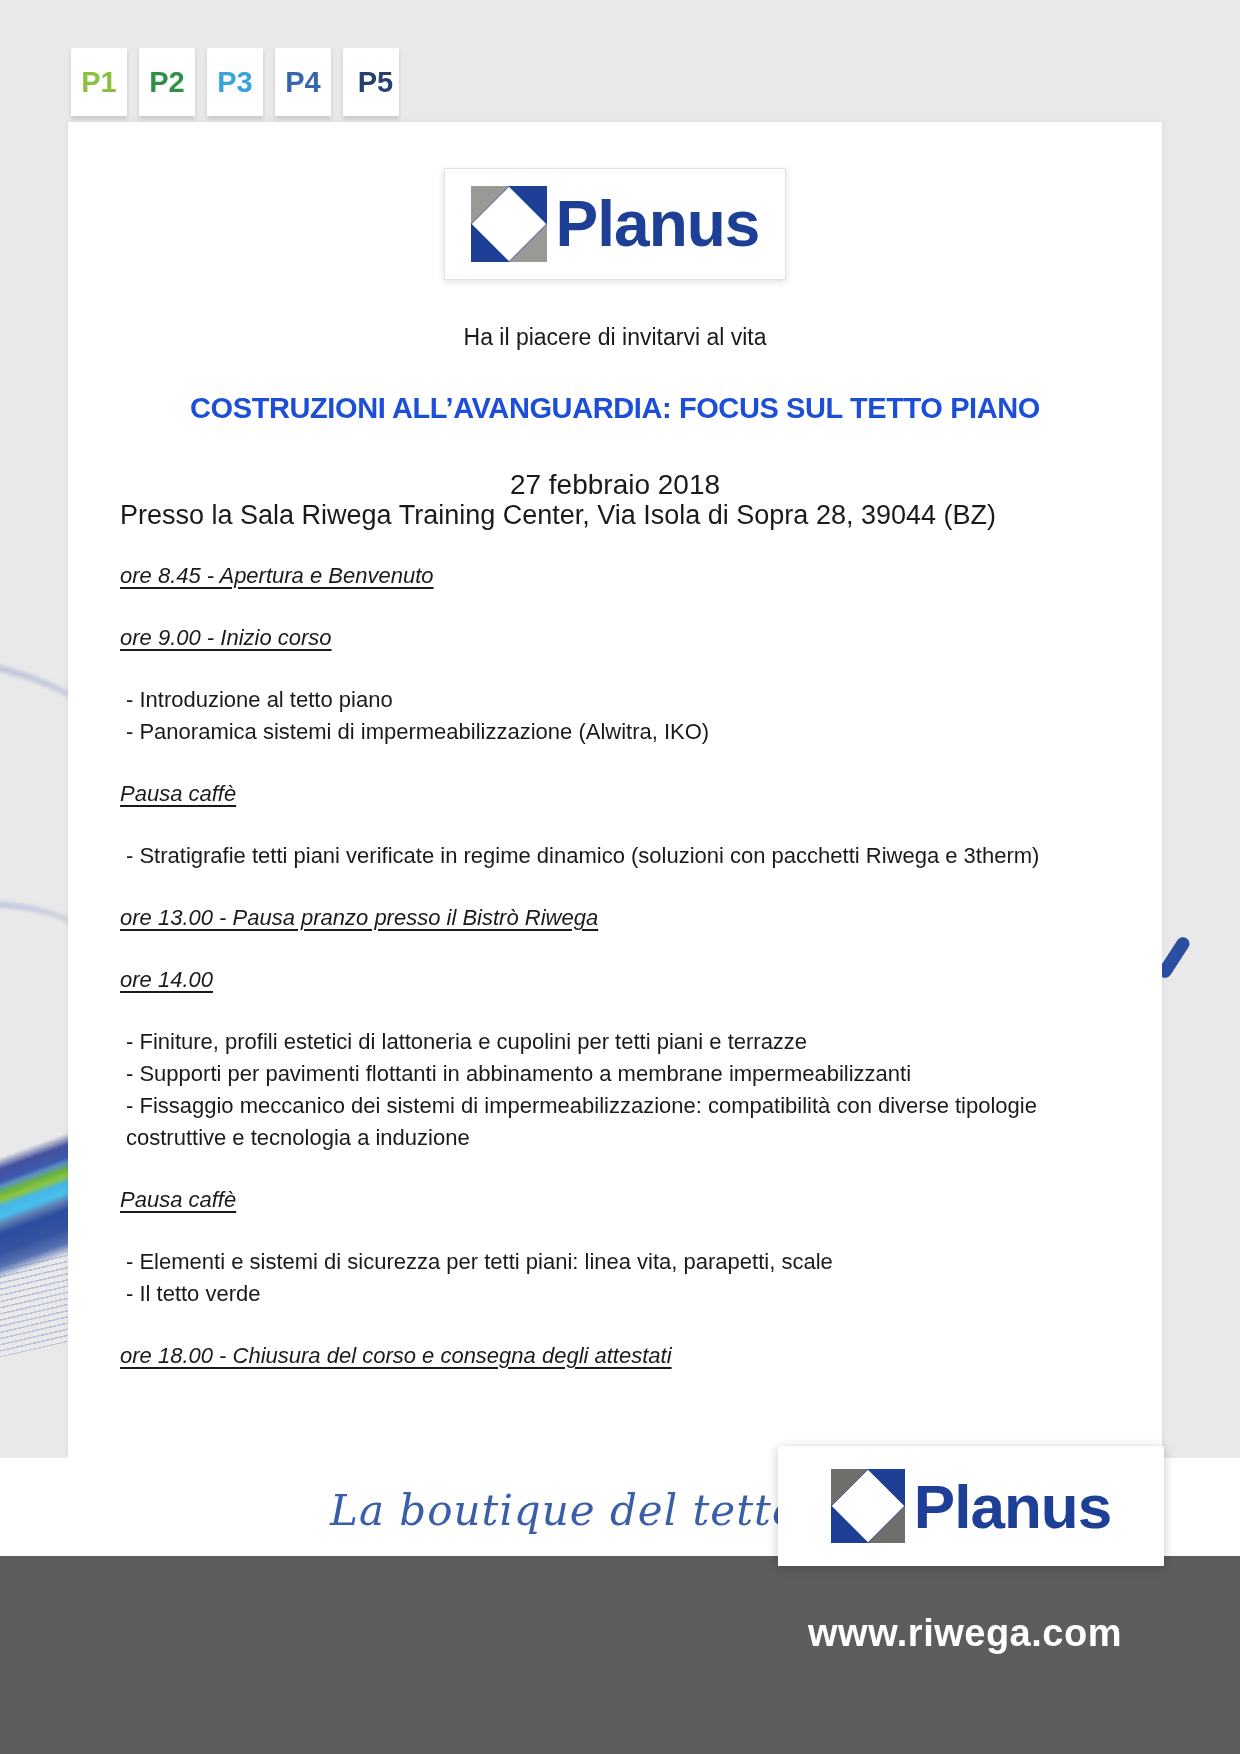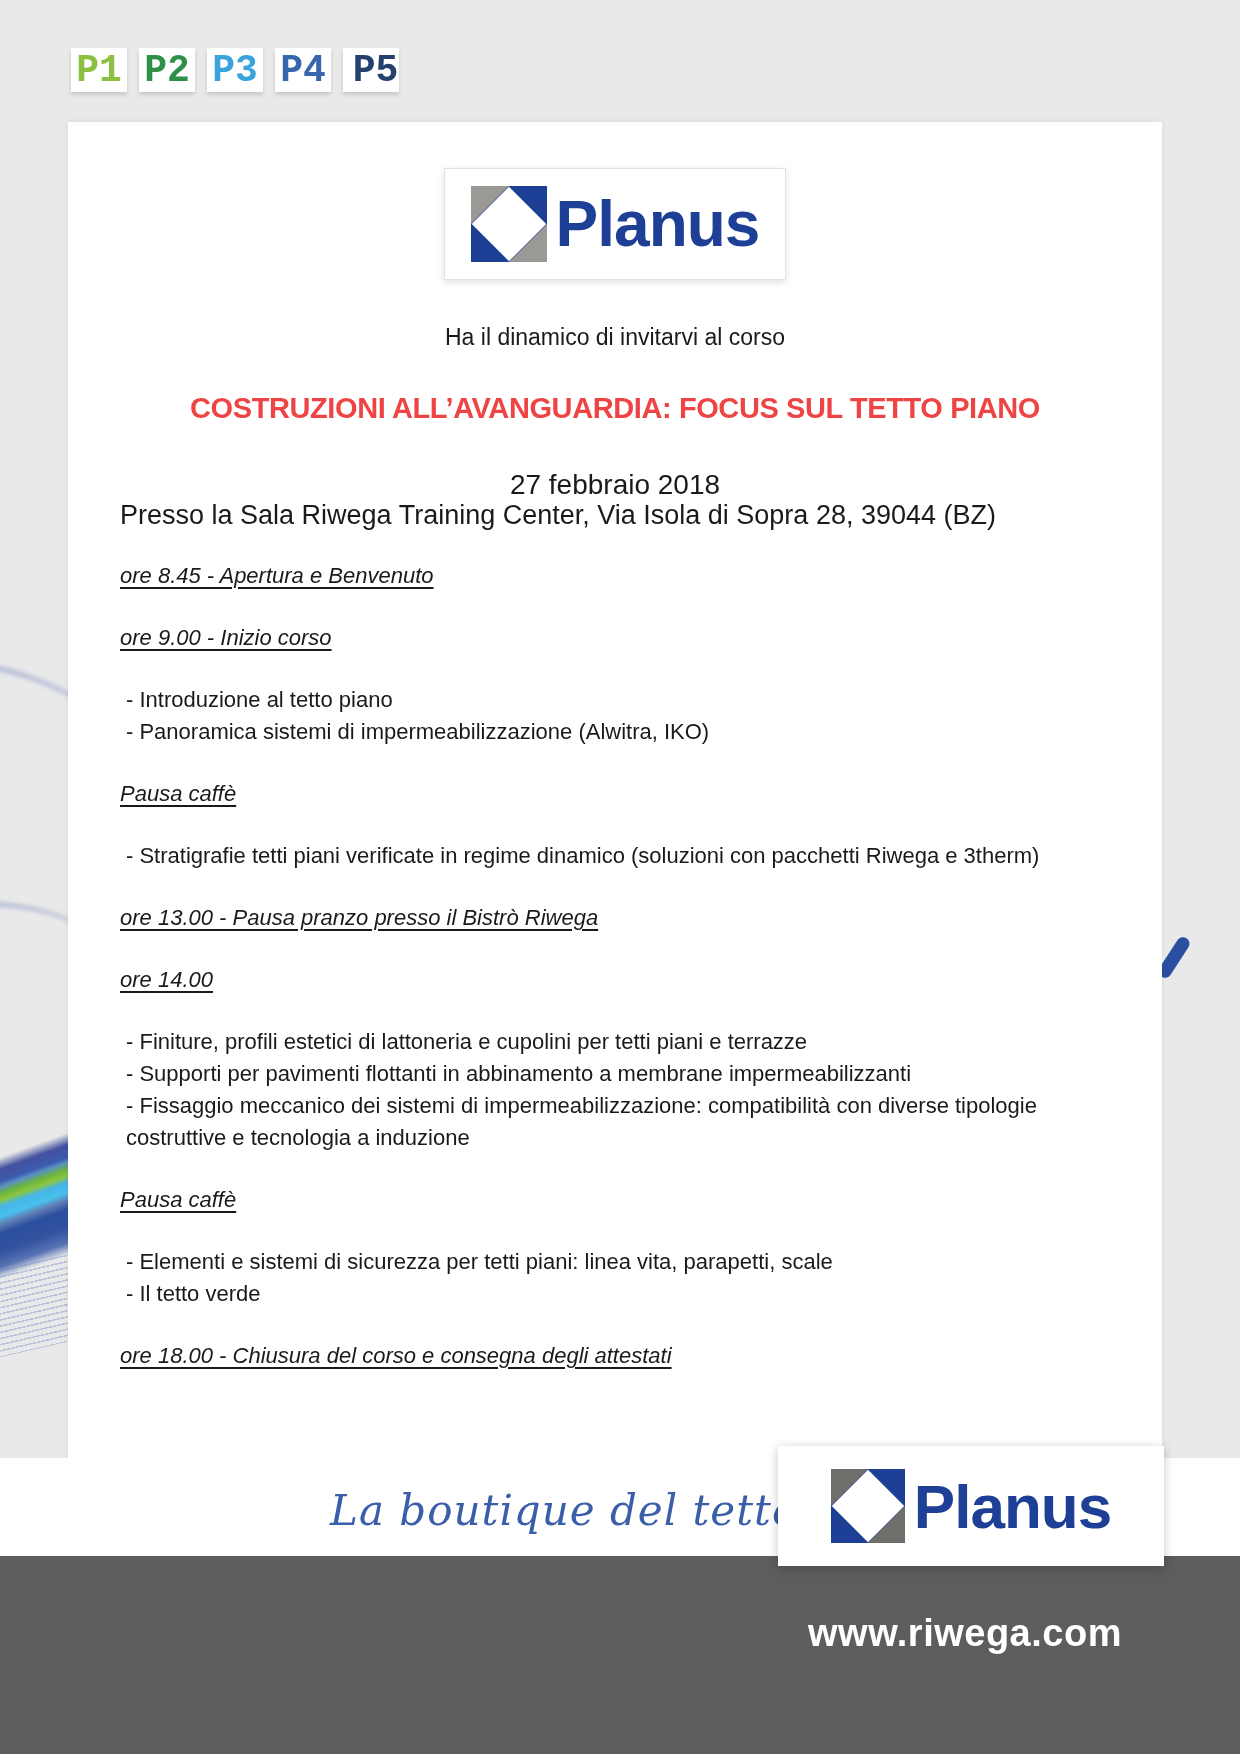--- a/index.html
+++ b/index.html
@@ -46,24 +46,24 @@
       rgba(0,0,0,0) 1.5px, rgba(0,0,0,0) 6px);
   }
   .blue-dash {
     position: absolute; left: 1151px; top: 951px; width: 46px; height: 13px;
     border-radius: 7px; background: #2a4fa1; transform: rotate(-57deg);
   }
 
   
   .tab-row { position: absolute; left: 71px; top: 48px; display: flex; gap: 12px; }
   .page-tab {
-    width: 56px; height: 44px; background: #ffffff;
+    width: 56px; height: 68px; background: #ffffff;
     box-shadow: 0 3px 4px rgba(0,0,0,0.14);
     display: flex; align-items: center; justify-content: center;
-    font-weight: bold; font-size: 38px; cursor: pointer; font-family: Liberation Mono, monospace;
+    font-weight: bold; font-size: 29px; cursor: pointer;
   }
   .page-tab.t1 { color: #8cc041; }
   .page-tab.t2 { color: #2e9147; }
   .page-tab.t3 { color: #39a3dc; }
   .page-tab.t4 { color: #3766ae; }
   .page-tab.t5 { color: #24406e; padding-left: 9px; }
 
   
   .doc {
     position: absolute; left: 68px; top: 122px; width: 1094px; height: 1336px;
@@ -75,21 +75,21 @@
     background: #fff; border: 1px solid #e2e2e2;
     box-shadow: 0 2px 7px rgba(0,0,0,0.13);
     display: flex; align-items: center; justify-content: center; gap: 9px;
   }
   .logo-box svg { width: 76px; height: 76px; display: block; }
   .logo-word { font-weight: bold; font-size: 64px; color: #1e3f96; letter-spacing: -1px; }
 
   .intro-line { margin-top: 42px; text-align: center; font-size: 23px; line-height: 30px; }
   .doc-title {
     margin-top: 36px; text-align: center; font-size: 29px; line-height: 40px;
-    font-weight: bold; letter-spacing: -0.4px; color: #ef4444;
+    font-weight: bold; letter-spacing: -0.4px; color: #1d4ed8;
   }
   .date-line { margin-top: 42px; text-align: center; font-size: 28px; line-height: 30px; }
   .loc-line  { text-align: left; font-size: 27px; line-height: 30px; }
 
   .prog-heading { margin-top: 60px; font-size: 23px; line-height: 30px; font-weight: bold; }
   .doc-line { font-size: 22px; line-height: 32px; }
   .doc-line.group { margin-top: 30px; }
   .k-time, .k-break {
     font-style: italic;
     text-decoration: underline;
@@ -143,21 +143,21 @@
   <div class="logo-box">
     <svg viewBox="0 0 100 100" aria-hidden="true">
       <rect width="100" height="100" fill="#1e3f96"></rect>
       <polygon points="0,0 50,0 0,50" fill="#9a9995"></polygon>
       <polygon points="100,50 100,100 50,100" fill="#9a9995"></polygon>
       <polygon points="50,1 99,50 50,99 1,50" fill="#ffffff"></polygon>
     </svg>
     <span class="logo-word">Planus</span>
   </div>
 
-  <div class="intro-line">Ha il dinamico di invitarvi al corso</div>
+  <div class="intro-line">Ha il piacere di invitarvi al vita</div>
 
   <div class="doc-title">COSTRUZIONI ALL’AVANGUARDIA: FOCUS SUL TETTO PIANO</div>
 
   <div class="date-line">27 febbraio 2018</div>
   <div class="loc-line">Presso la Sala Riwega Training Center, Via Isola di Sopra 28, 39044 (BZ)</div>
 
 
   <div class="doc-line k-time group">ore 8.45 - Apertura e Benvenuto</div>
   <div class="doc-line k-time group">ore 9.00 - Inizio corso</div>
   <div class="doc-line k-item group">- Introduzione al tetto piano</div>

